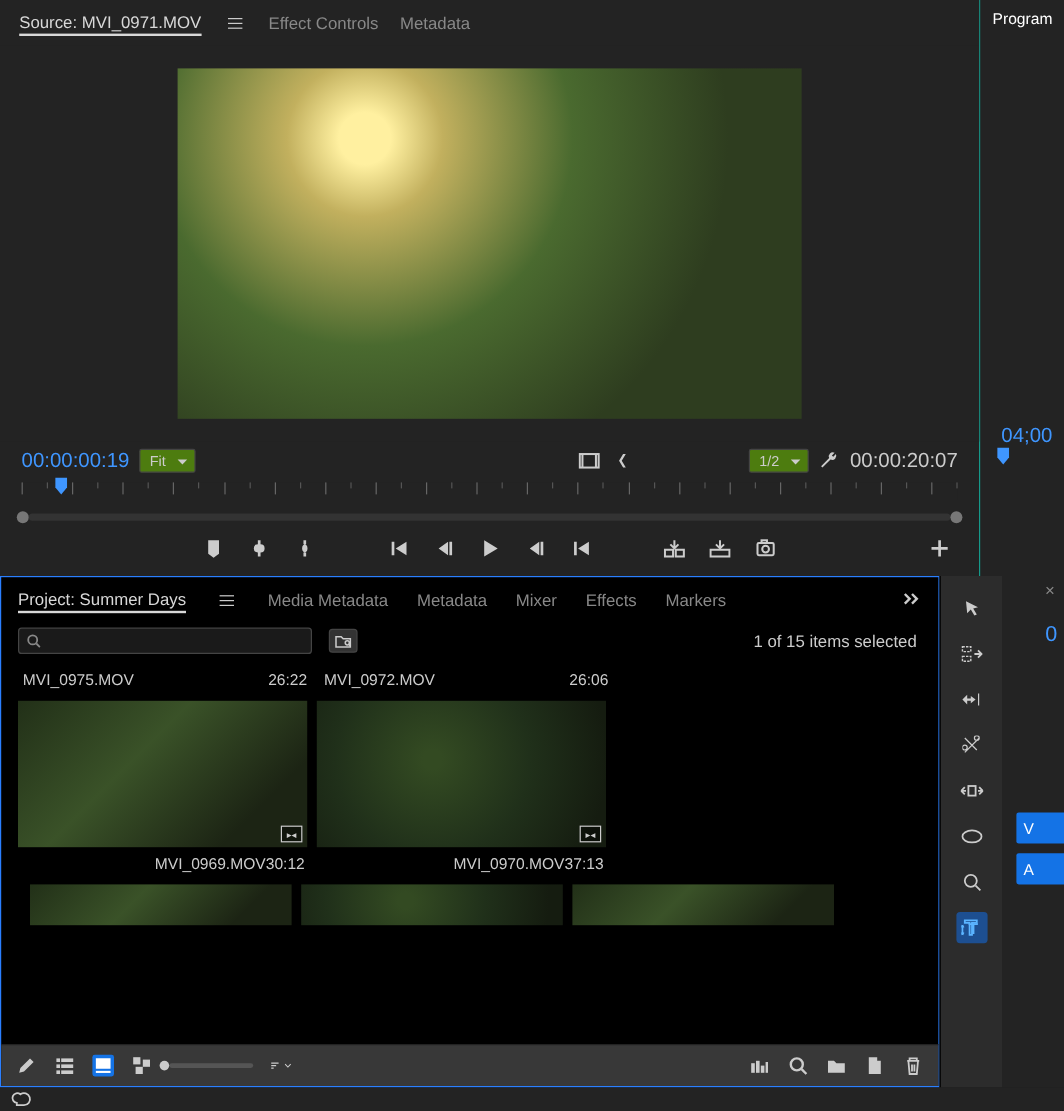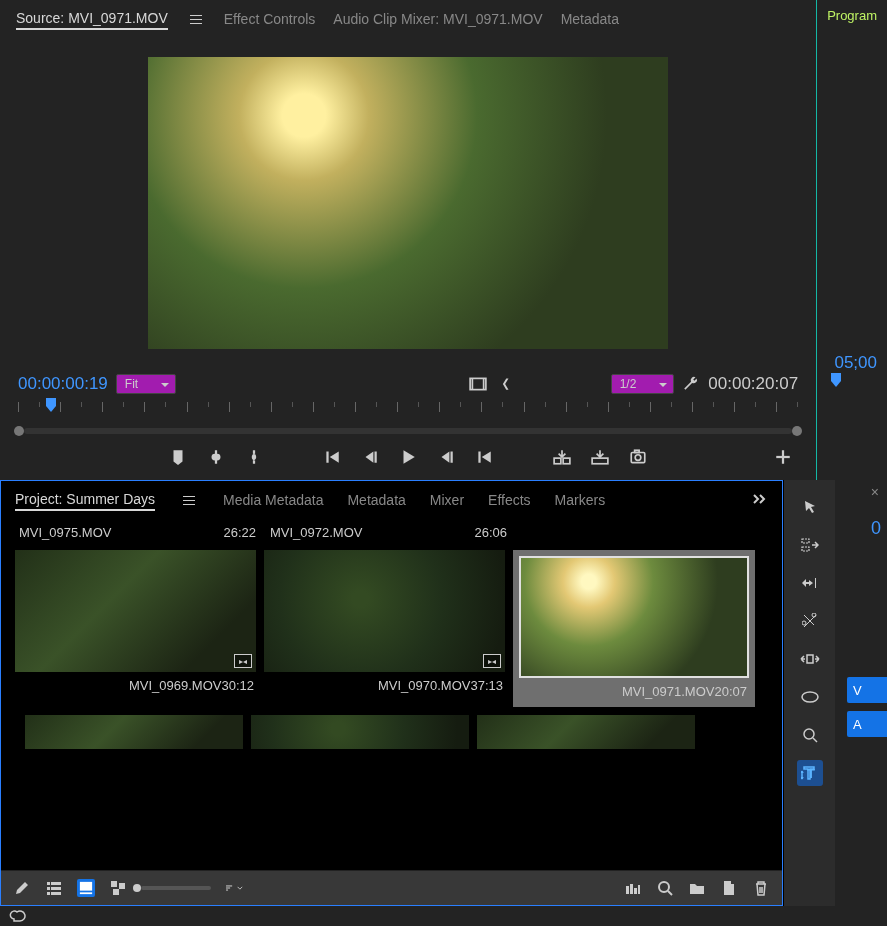--- a/index.html
+++ b/index.html
@@ -9,21 +9,21 @@
   .program-panel { flex: 1; background: #232323; padding: 8px 10px; }
   .panel-tabs { display: flex; gap: 18px; padding: 8px 16px; background: #232323; align-items: center; font-size: 14px; }
   .tab { color: #888; padding: 2px 0; cursor: pointer; }
   .tab.active { color: #d8d8d8; border-bottom: 2px solid #d8d8d8; }
   .hamburger-icon { display:inline-flex; flex-direction:column; gap:3px; justify-content:center; padding:0 4px; }
   .hamburger-icon span { display:block; width:12px; height:1px; background:#ccc; }
   .video-preview-area { flex: 1; display: flex; align-items: center; justify-content: center; background: #232323; }
   .video-preview { width: 520px; height: 292px; background: #333; }
   .control-bar-1 { display:flex; align-items:center; padding: 6px 18px 4px 18px; gap: 8px; }
   .timecode { color: #3f96ff; font-size: 17px; font-family: 'Segoe UI', sans-serif; }
-  .dropdown { background:#a21caf; color:#ccc; padding:2px 37px 2px 8px; border:1px solid #444; font-size:12px; border-radius:2px; position:relative; cursor:pointer; }
+  .dropdown { background:#4d7c0f; color:#ccc; padding:2px 24px 2px 8px; border:1px solid #444; font-size:12px; border-radius:2px; position:relative; cursor:pointer; }
   .dropdown::after{ content:""; position:absolute; right:6px; top:8px; border:4px solid transparent; border-top-color:#ccc; }
   .spacer { flex:1; }
   .ctrl-icon { width:18px; height:18px; color:#ccc; cursor:pointer; display:inline-flex; align-items:center; justify-content:center; }
   .right-timecode { color:#ccc; font-size:17px;}
   .ruler-row { position:relative; height:18px; margin:4px 18px 0 18px; }
   .ruler { height:14px; background:#232323; position:relative;}
   .ruler .tick-long { position:absolute; top:0; width:1px; height:10px; background:#666; }
   .ruler .tick-short { position:absolute; top:0; width:1px; height:5px; background:#555; }
   .playhead { position:absolute; top:-4px; left:28px; width:10px; height:16px; }
   .playhead svg{width:10px;height:16px;}
@@ -92,21 +92,20 @@
 <div class="top-area">
   <div class="source-panel">
     <div class="panel-tabs">
       <span class="tab active">Source: MVI_0971.MOV</span>
       <span class="hamburger-icon">
           <span></span>
           <span></span>
           <span></span>
         </span>
       <span class="tab">Effect Controls</span>
-      <span class="tab">Audio Clip Mixer: MVI_0971.MOV</span>
       <span class="tab">Metadata</span>
     </div>
     <div class="video-preview-area">
       <div class="video-preview veg-a"></div>
     </div>
     <div class="control-bar-1">
       <span class="timecode">00:00:00:19</span>
       <span class="dropdown">Fit</span>
       <span class="spacer"></span>
       <span class="ctrl-icon">
@@ -247,23 +246,23 @@
       <span class="ctrl-icon plus-right">
           <svg class="tc-icon" viewBox="0 0 16 16" stroke="currentColor" stroke-width="2">
             <line x1="8" y1="2" x2="8" y2="14"></line>
             <line x1="2" y1="8" x2="14" y2="8"></line>
           </svg>
         </span>
     </div>
   </div>
 
   <div class="program-panel">
-    <span class="tab" style="color:#bef264">Program</span>
+    <span class="tab" style="color:#ffffff">Program</span>
     <div style="height:330px"></div>
-    <span class="timecode" style="display:block;text-align:right">05;00</span>
+    <span class="timecode" style="display:block;text-align:right">04;00</span>
     <div style="position:relative; height:18px; margin-top:4px;">
       <div class="playhead" style="left:4px"><svg viewBox="0 0 10 16">
             <path d="M0 0h10v8l-5 6-5-6z" fill="#3f96ff"></path>
           </svg></div>
     </div>
   </div>
 </div>
 
 <div class="bottom-area">
   <div class="project-panel">
@@ -277,20 +276,37 @@
       <span class="tab">Media Metadata</span>
       <span class="tab">Metadata</span>
       <span class="tab">Mixer</span>
       <span class="tab">Effects</span>
       <span class="tab">Markers</span>
       <span class="chevrons-icon">
         <svg width="16" height="12" viewBox="0 0 16 12" fill="none" stroke="currentColor" stroke-width="2">
             <path d="M2 2l4 4-4 4M8 2l4 4-4 4"></path>
           </svg>
       </span>
+    </div>
+    <div class="search-row">
+      <div class="search-box">
+        <svg viewBox="0 0 16 16" fill="none" stroke="currentColor" stroke-width="2">
+            <circle cx="7" cy="7" r="5"></circle>
+            <line x1="11" y1="11" x2="15" y2="15"></line>
+          </svg>
+        <input class="search-input" placeholder="" style="">
+      </div>
+      <span class="folder-search-btn">
+        <svg width="14" height="12" viewBox="0 0 16 14" fill="none" stroke="#ccc" stroke-width="1.5">
+            <path d="M1 3h5l2 2h7v8H1z"></path>
+            <circle cx="12" cy="9" r="2"></circle>
+            <line x1="13.5" y1="10.5" x2="15" y2="12"></line>
+          </svg>
+      </span>
+      <span class="selected-count">1 of 15 items selected</span>
     </div>
 
     <div class="thumb-grid">
       <div class="thumb-row-header">
         <div class="thumb-col">
           <span>MVI_0975.MOV</span>
           <span>26:22</span>
         </div>
         <div class="thumb-col">
           <span>MVI_0972.MOV</span>
@@ -310,27 +326,20 @@
         </div>
         <div class="thumb-card">
           <div class="thumb-img veg-c">
               <span class="thumb-badge">▸◂</span>
             </div>
           <div class="thumb-label">
             <span>MVI_0970.MOV</span>
             <span>37:13</span>
           </div>
         </div>
-        <div class="thumb-card selected">
-          <div class="thumb-img veg-d"></div>
-          <div class="thumb-label">
-            <span>MVI_0971.MOV</span>
-            <span>20:07</span>
-          </div>
-        </div>
       </div>
 
       <div class="partial-row">
         <div class="partial-thumb veg-b"></div>
         <div class="partial-thumb veg-c"></div>
         <div class="partial-thumb veg-b"></div>
       </div>
     </div>
 
     <div class="bottom-bar">

